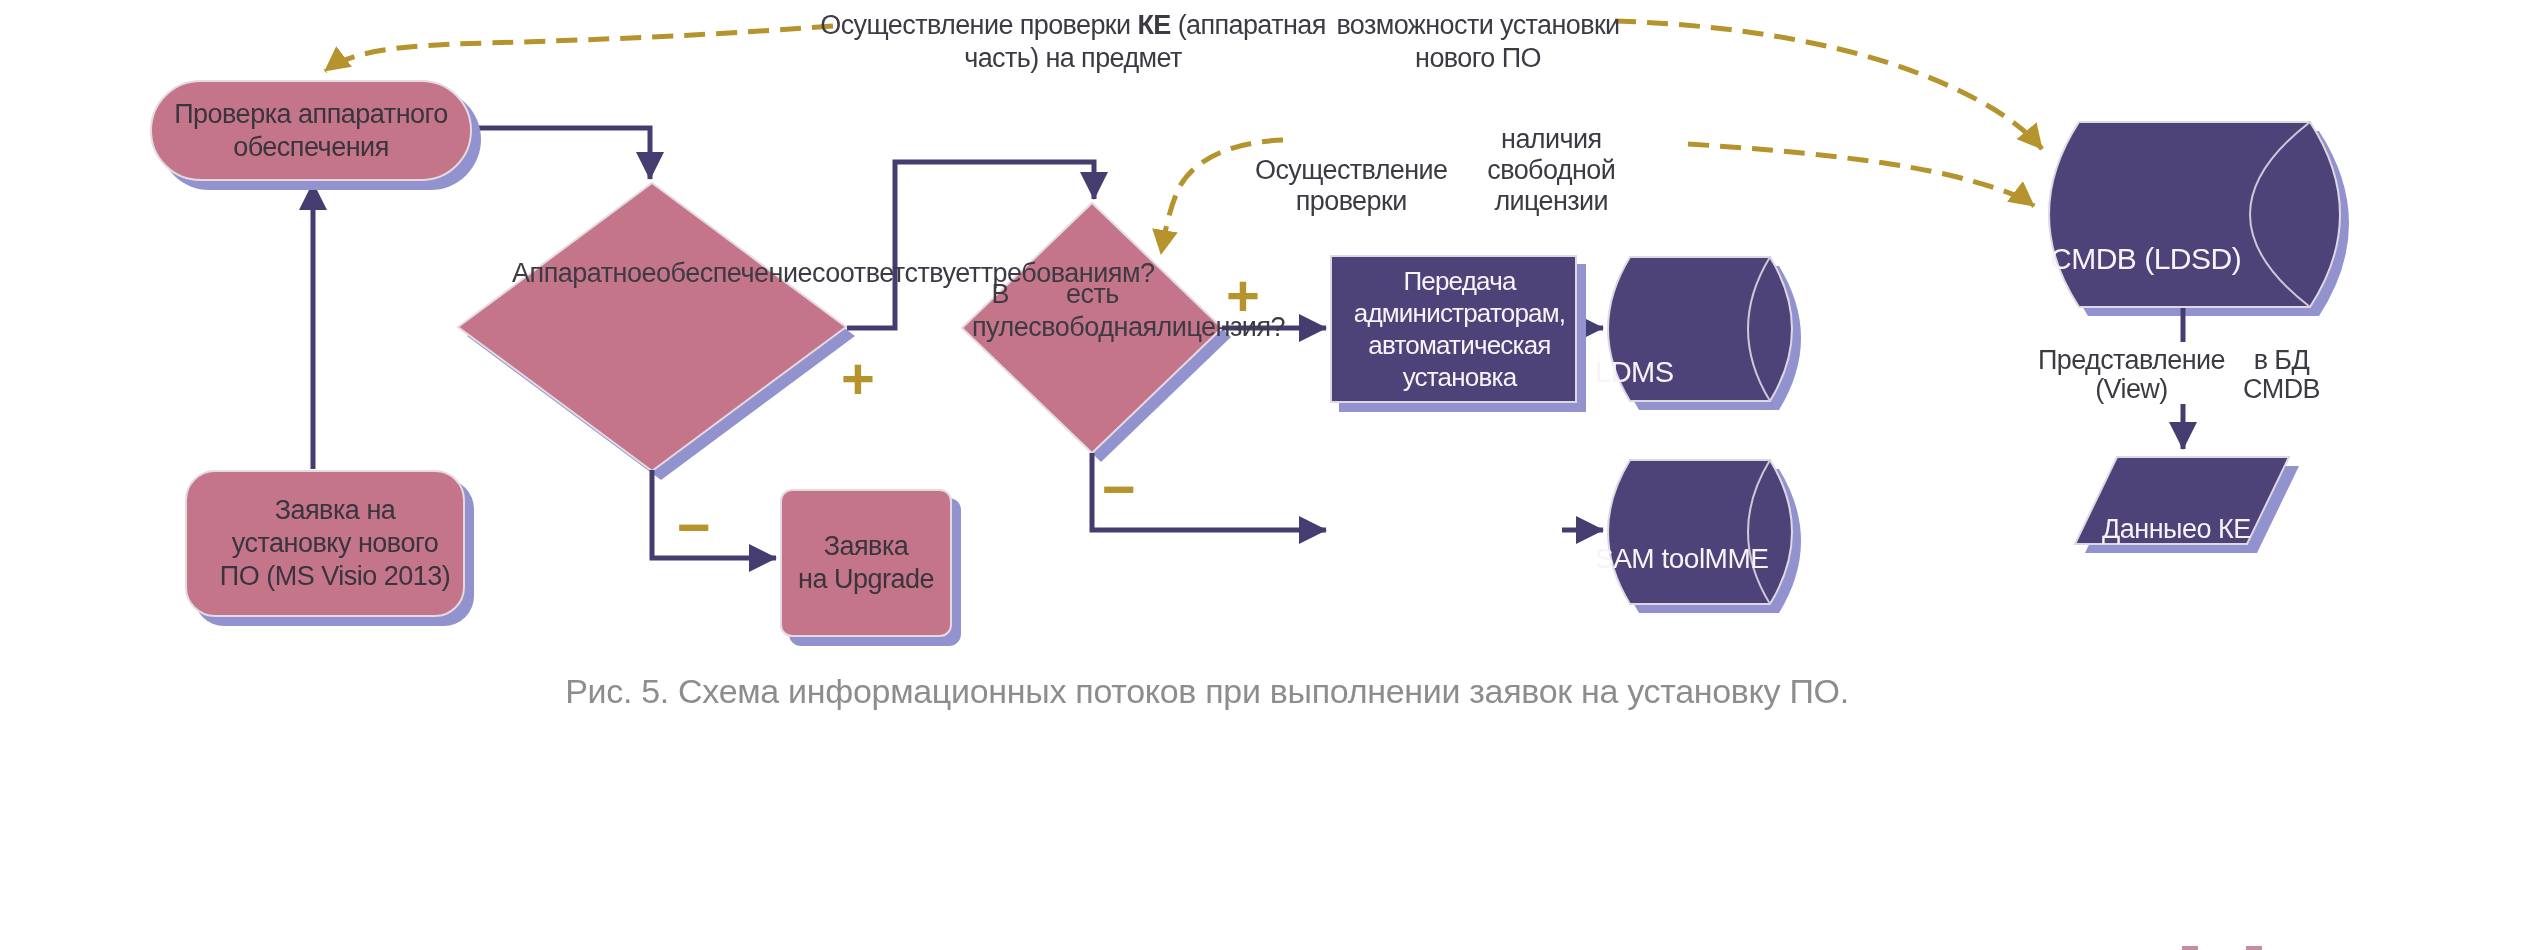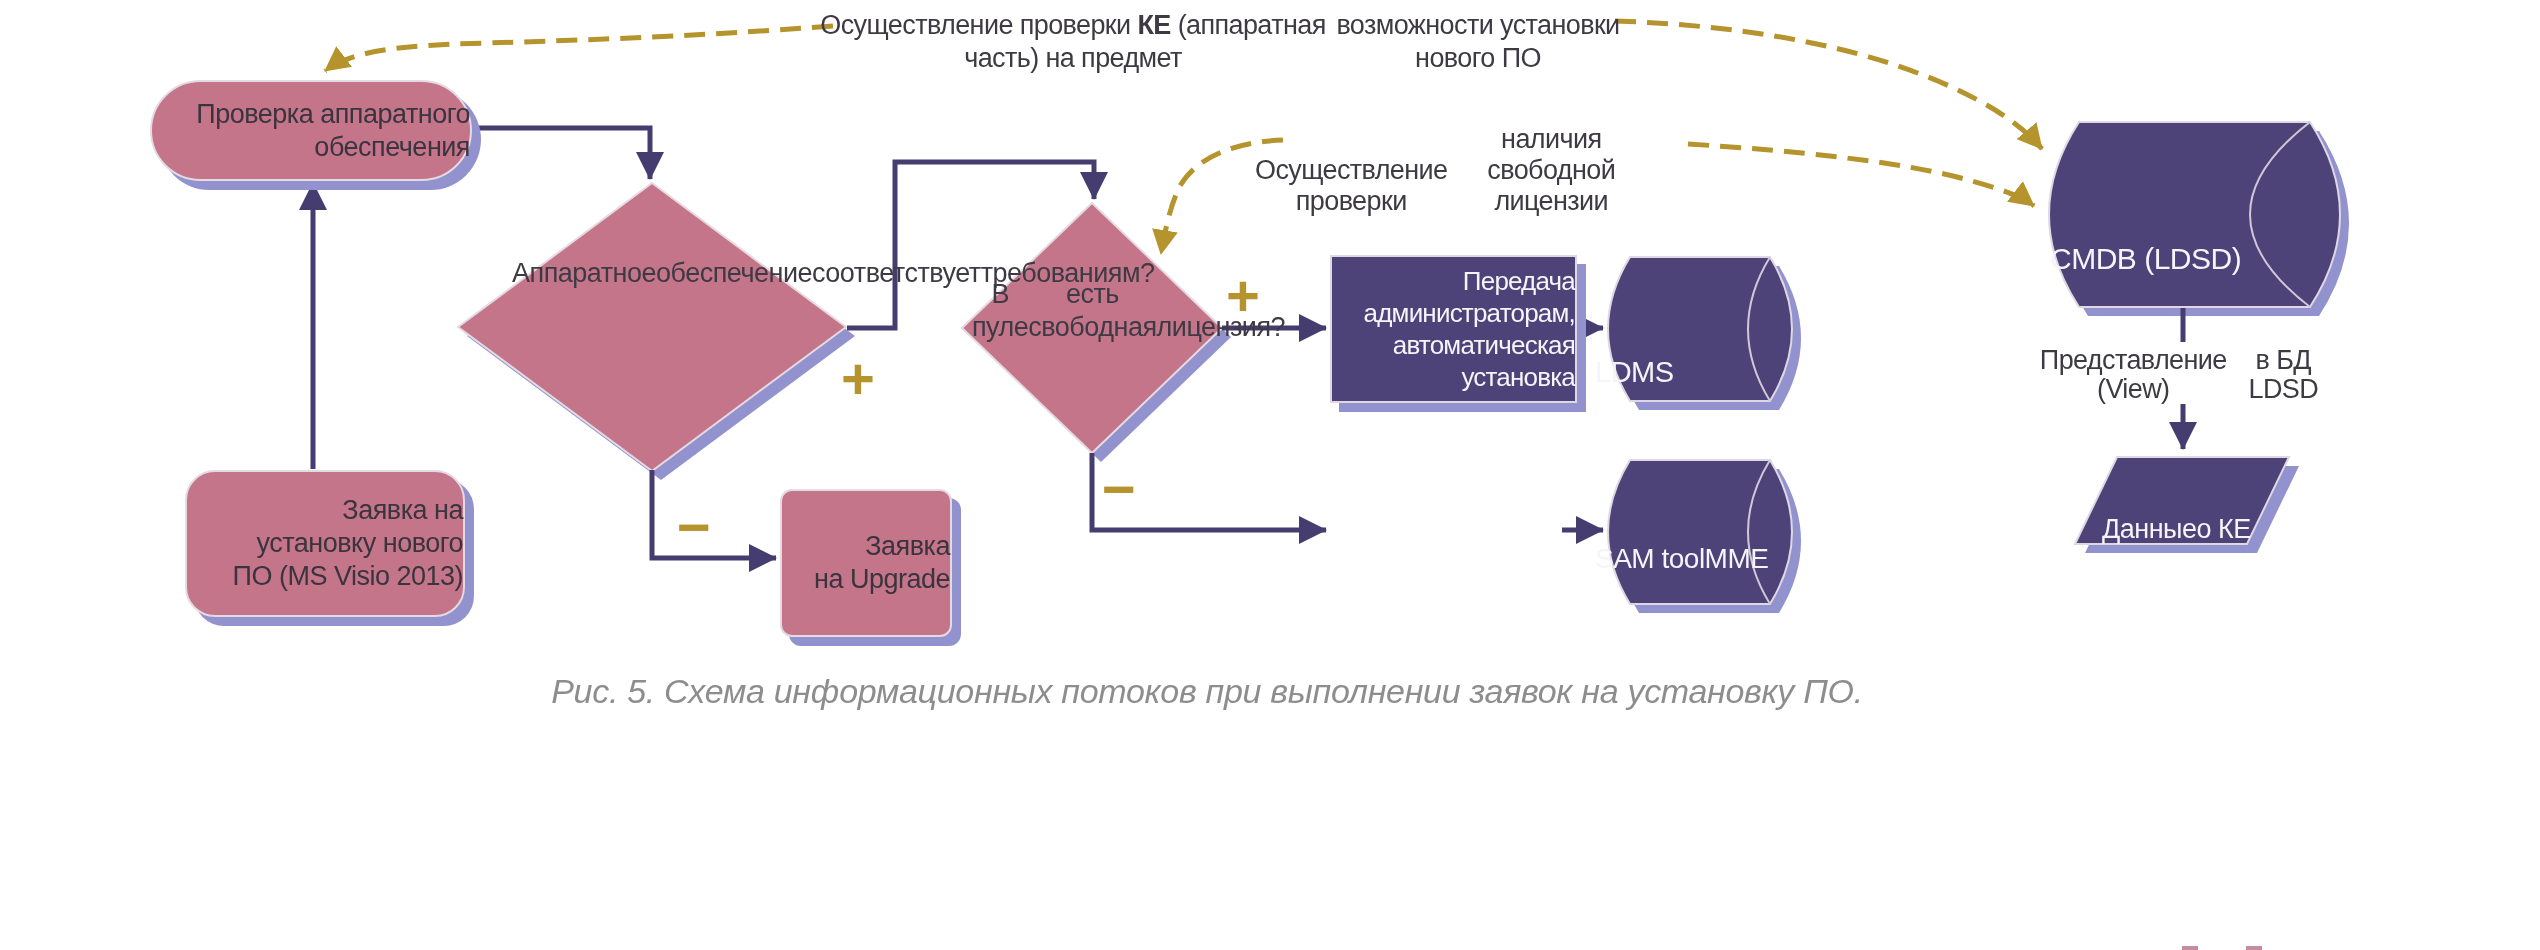--- a/index.html
+++ b/index.html
@@ -1,36 +1,36 @@
 <!DOCTYPE html>
 <html><head>
 <meta charset="utf-8">
 <style>
   html,body{margin:0;padding:0;background:#ffffff;}
   body{width:2540px;height:950px;position:relative;overflow:hidden;
        font-family:"Liberation Sans","DejaVu Sans",sans-serif;}
   #stage{position:absolute;inset:0;}
   svg.layer{position:absolute;left:0;top:0;}
 
-  .node{position:absolute;display:flex;flex-direction:column;align-items:flex-end;
+  .node{position:absolute;display:flex;flex-direction:column;align-items:center;
         justify-content:center;text-align:center;letter-spacing:-0.5px;
         line-height:33px;font-size:27px;color:#39343e;z-index:3;}
   .pinkbox{background:#c4758a;border:2px solid #e3dae2;
            box-shadow:9px 9px 0 #9293ce;}
   .purplebox{background:#4e4379;border:2px solid #ddd8e2;color:#f6f4f8;
              box-shadow:9px 9px 0 #9293ce;font-size:26px;letter-spacing:-0.8px;padding-left:12px;}
   .floating{position:absolute;display:flex;flex-direction:row;align-items:flex-end;
             text-align:center;z-index:4;}
   .darktext{color:#3e3a44;}
   .whitetext{color:#f6f4f8;margin-top:44px;}
   .sign{position:absolute;transform:translate(-50%,-50%);color:#b5942e;
         font-size:58px;font-weight:700;z-index:5;line-height:1;}
   .annotation{font-size:27px;line-height:33px;letter-spacing:-0.6px;color:#3e3a44;}
   .caption{position:absolute;left:350px;top:672px;width:1714px;text-align:center;
-           font-size:34px;font-style:italic;color:#8d8d8f;letter-spacing:-0.3px;z-index:4;}
+           font-size:34px;color:#8d8d8f;letter-spacing:-0.3px;z-index:4;}
   .artifact{position:absolute;height:4px;width:16px;background:#c98ba0;z-index:2;}
 </style>
 </head>
 <body>
 
 <div id="stage">
 
   <svg class="layer" width="2540" height="950" viewBox="0 0 2540 950">
     <defs>
       <marker id="arrP" markerUnits="userSpaceOnUse" markerWidth="30" markerHeight="28" refX="27" refY="14" orient="auto">
@@ -130,21 +130,21 @@
     <span>SAM tool</span>
     <span>MME</span>
   </div>
 
   <div class="floating whitetext" style="left:2050px;top:198px;width:260px;font-size:30px;letter-spacing:-0.5px;">
     <span>CMDB (LDSD)</span>
   </div>
 
   <div class="floating annotation" style="left:2033px;top:346px;width:300px;line-height:29px;">
     <span>Представление (View)</span>
-    <span>в БД LDSD</span>
+    <span>в БД CMDB</span>
   </div>
 
   <div class="floating whitetext" style="left:2102px;top:470px;width:160px;font-size:27px;line-height:31px;letter-spacing:-0.5px;">
     <span>Данные</span>
     <span>о КЕ</span>
   </div>
 
   <div class="floating annotation" style="left:815px;top:9px;width:810px;">
     <span><span>Осуществление проверки </span><b>КЕ</b><span> (аппаратная часть) на предмет</span></span>
     <span>возможности установки нового ПО</span>

